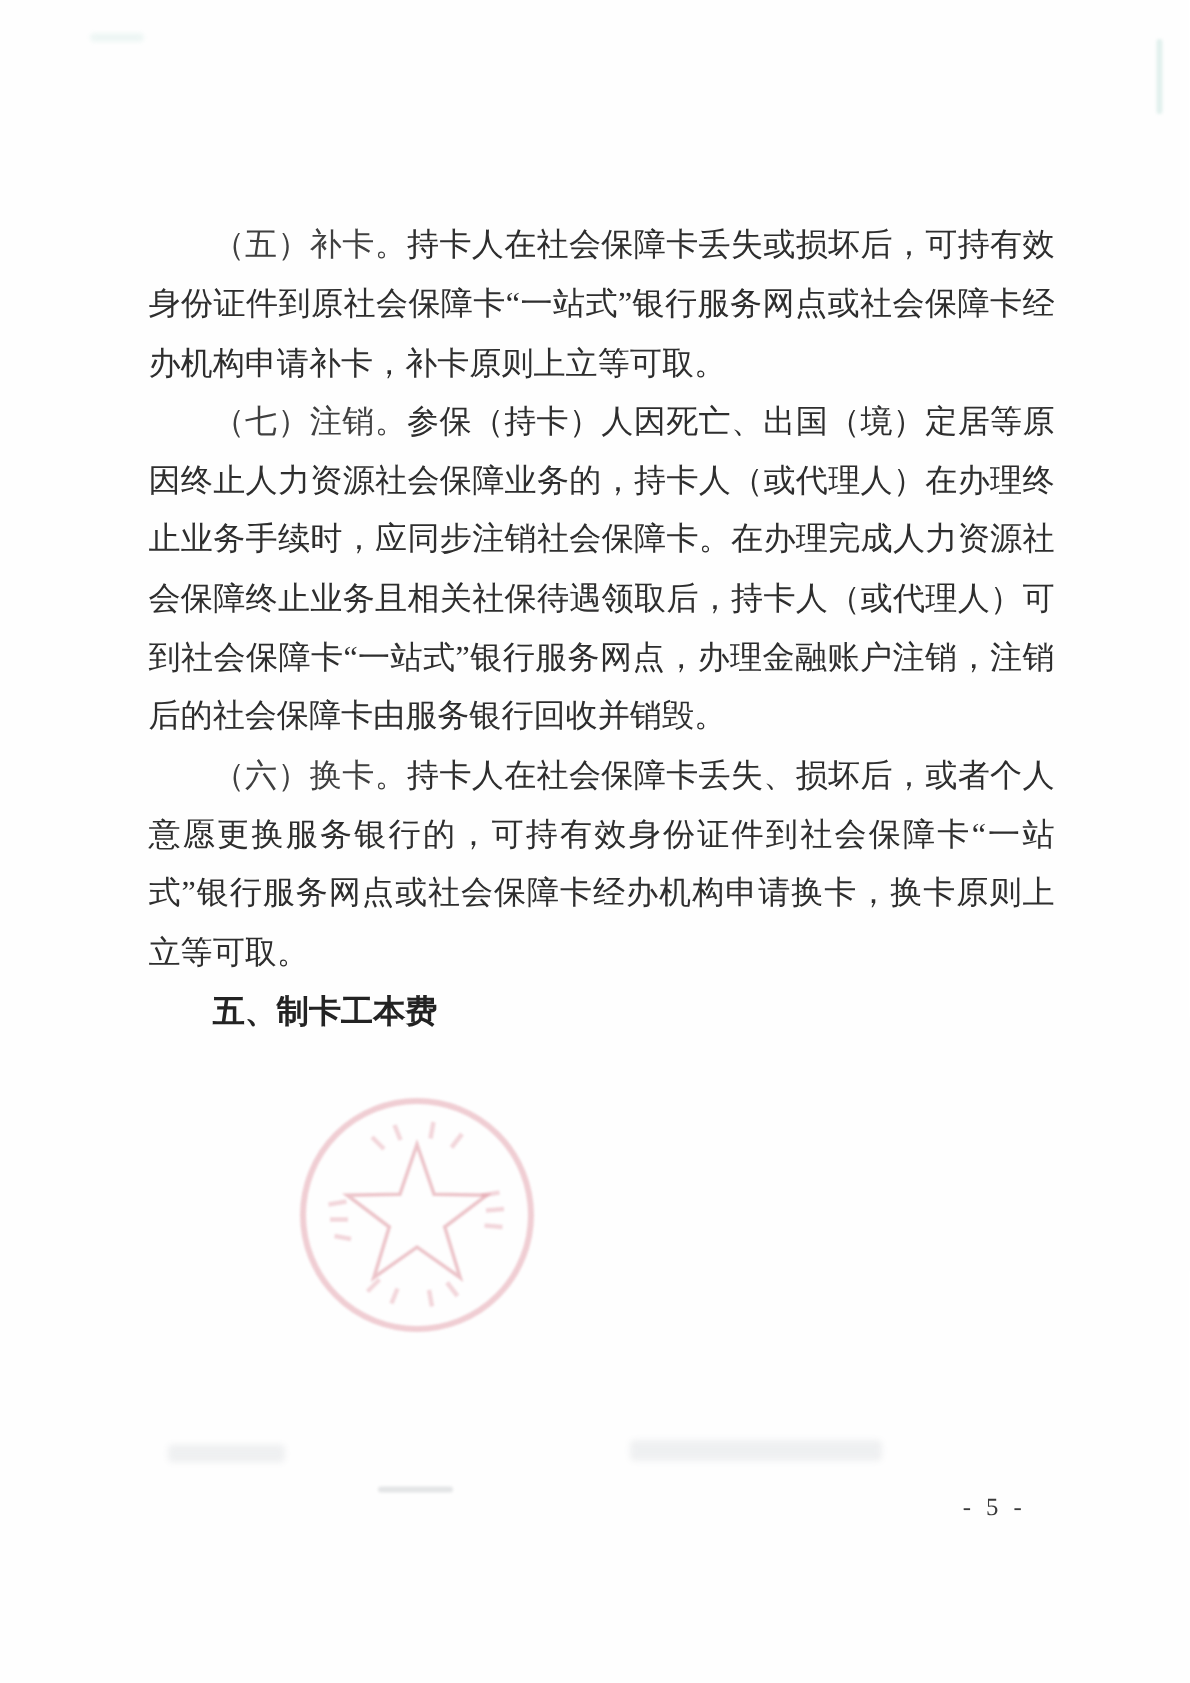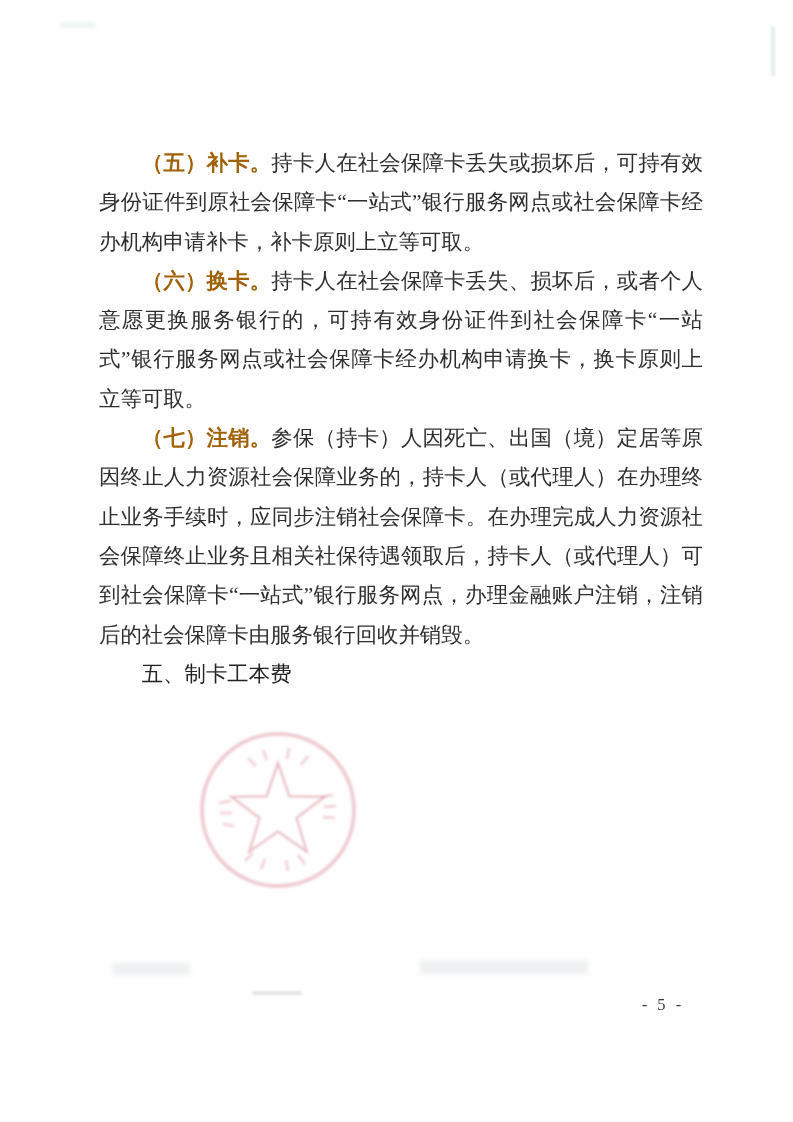--- a/index.html
+++ b/index.html
@@ -29,26 +29,26 @@
   }
   .text-block p, .text-block h2 {
     margin: 0; padding: 0;
     text-indent: 2em;
     font-weight: normal;
     font-size: 21.4px;
     line-height: 39.3px;
   }
   .lead {
     font-family: "Liberation Sans", "DejaVu Sans", sans-serif;
-    font-weight: 700;
-    color: #a16207;
+    font-weight: 400;
+    color: #404040;
   }
   .text-block h2 {
     font-family: "Liberation Sans", "DejaVu Sans", sans-serif;
-    font-weight: 400;
+    font-weight: 700;
     color: #232323;
   }
   
   .seal {
     position: absolute;
     left: 193px; top: 725px;
     width: 170px; height: 170px;
     z-index: 1;
     filter: blur(0.8px);
     opacity: 0.9;
@@ -97,23 +97,23 @@
           <path d="M52 136 l8 -8 M68 144 l4 -10 M95 146 l-2 -11 M112 139 l-7 -9"></path>
         </g>
       </g>
     </svg>
   </div>
 
   <main class="text-block">
 
     <p><span class="lead">（五）补卡。</span><span>持卡人在社会保障卡丢失或损坏后，可持有效身份证件到原社会保障卡“一站式”银行服务网点或社会保障卡经办机构申请补卡，补卡原则上立等可取。</span></p>
 
+    <p><span class="lead">（七）注销。</span><span>参保（持卡）人因死亡、出国（境）定居等原因终止人力资源社会保障业务的，持卡人（或代理人）在办理终止业务手续时，应同步注销社会保障卡。在办理完成人力资源社会保障终止业务且相关社保待遇领取后，持卡人（或代理人）可到社会保障卡“一站式”银行服务网点，办理金融账户注销，注销后的社会保障卡由服务银行回收并销毁。</span></p>
+
     <p><span class="lead">（六）换卡。</span><span>持卡人在社会保障卡丢失、损坏后，或者个人意愿更换服务银行的，可持有效身份证件到社会保障卡“一站式”银行服务网点或社会保障卡经办机构申请换卡，换卡原则上立等可取。</span></p>
-
-    <p><span class="lead">（七）注销。</span><span>参保（持卡）人因死亡、出国（境）定居等原因终止人力资源社会保障业务的，持卡人（或代理人）在办理终止业务手续时，应同步注销社会保障卡。在办理完成人力资源社会保障终止业务且相关社保待遇领取后，持卡人（或代理人）可到社会保障卡“一站式”银行服务网点，办理金融账户注销，注销后的社会保障卡由服务银行回收并销毁。</span></p>
 
     <h2>五、制卡工本费</h2>
 
 
 
 
   </main>
 
   <div class="page-number">- 5 -</div>
 

